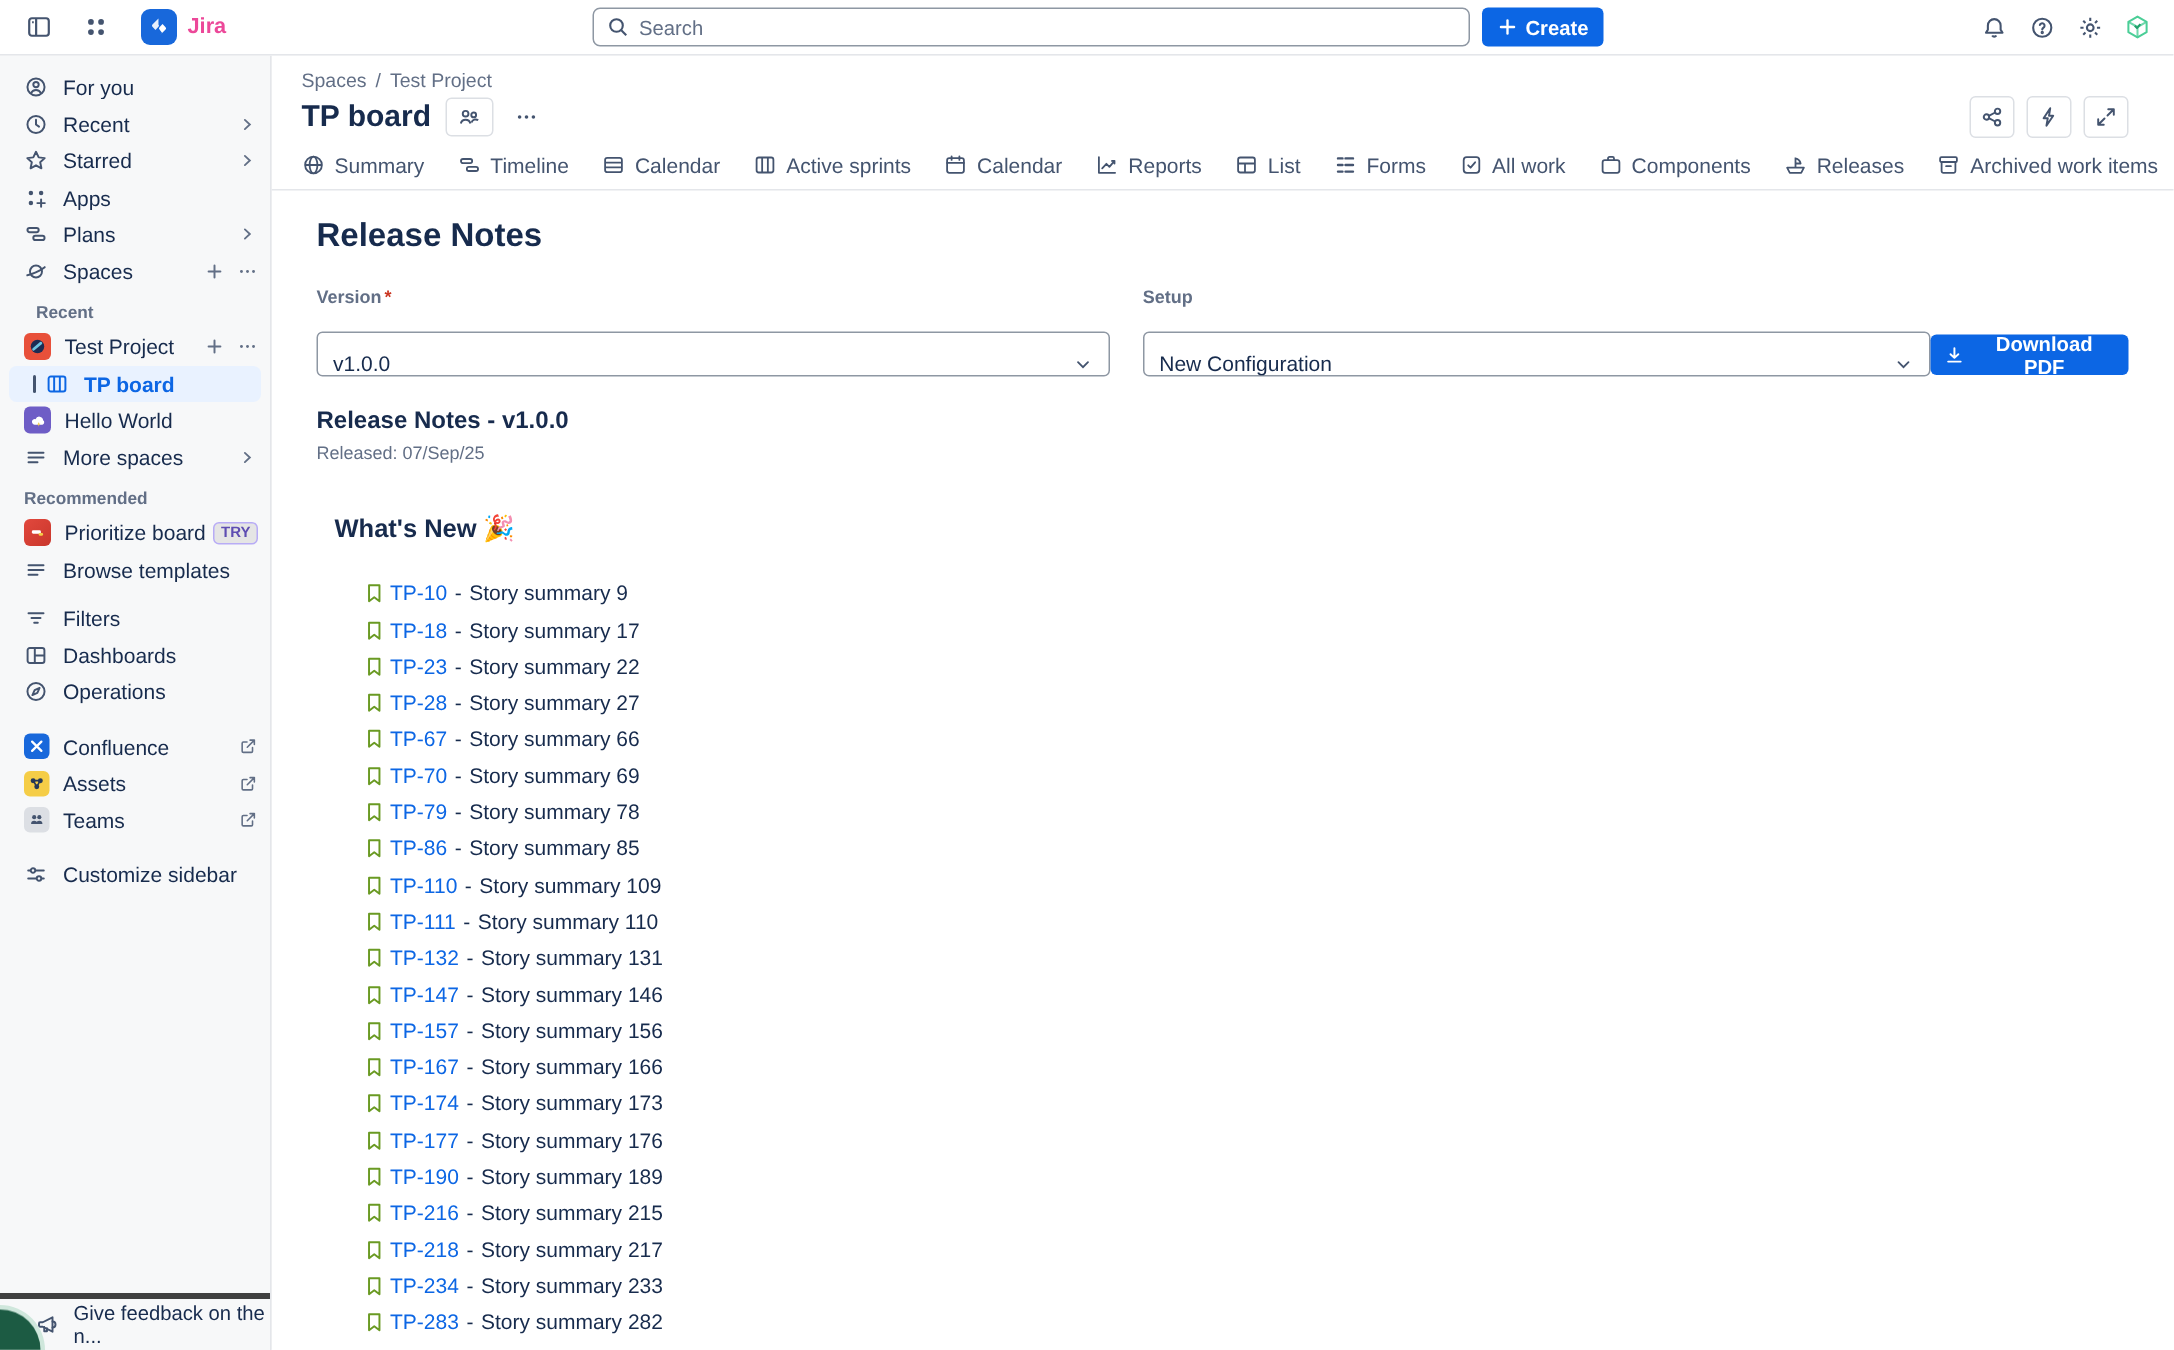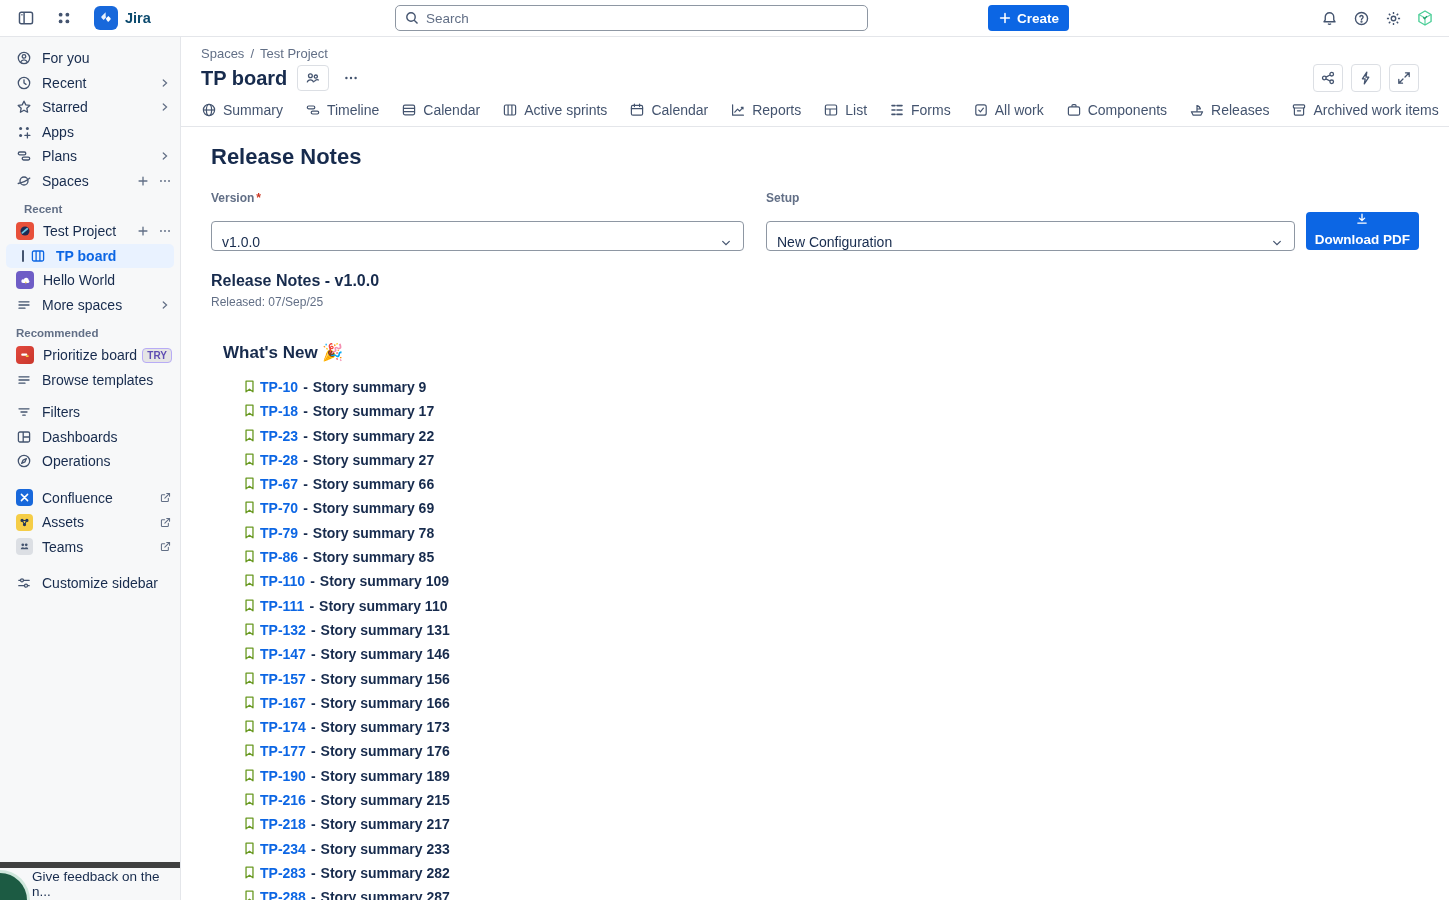--- a/index.html
+++ b/index.html
@@ -9,22 +9,22 @@
 
   
   .topbar { position:fixed; top:0; left:0; width:1449px; height:37px; background:#fff;
     border-bottom:1px solid #E4E6EA; display:flex; align-items:center; z-index:50; }
   .topbar-left { display:flex; align-items:center; gap:10px; padding-left:12px; }
   .icon-btn { width:28px; height:28px; border-radius:4px; display:flex; align-items:center;
     justify-content:center; color:#44546F; background:transparent; border:none; cursor:pointer; }
   .jira-logo-wrap { display:flex; align-items:center; gap:7px; margin-left:6px; }
   .jira-logo { width:24px; height:24px; border-radius:6px; background:#1868DB;
     display:flex; align-items:center; justify-content:center; }
-  .jira-name { font-size:14.5px; font-weight:700; color:#0c4a6e; }
-  .search-wrap { position:absolute; left:395px; top:5px; width:473px; }
+  .jira-name { font-size:14.5px; font-weight:700; color:#ec4899; }
+  .search-wrap { position:absolute; left:395px; top:5px; width:585px; }
   .search-input { width:100%; height:26px; border:1px solid #8E97A3; border-radius:5px;
     padding:0 8px 0 30px; font-size:13.5px; color:#172B4D; background:#fff;
     font-family:"Liberation Sans", sans-serif; }
   .search-input::placeholder { color:#626F86; }
   .search-icon { position:absolute; left:9px; top:5px; color:#44546F; }
   .create-btn { position:absolute; left:988px; top:5px; height:26px; padding:0 10px;
     background:#0C66E4; color:#fff; font-size:13.5px; font-weight:600; border:none;
     border-radius:4px; display:flex; align-items:center; gap:5px; cursor:pointer;
     font-family:"Liberation Sans", sans-serif; }
   .topbar-right { position:absolute; right:10px; top:4px; display:flex; align-items:center; gap:4px; }
@@ -41,21 +41,21 @@
   .section-label { font-size:11.5px; font-weight:700; color:#626F86; padding:10px 16px 4px 24px; }
   .avatar { width:18px; height:18px; border-radius:4px; margin-right:9px; flex:none;
     display:flex; align-items:center; justify-content:center; }
   .side-row.selected { background:#E9F2FF; border-radius:5px; margin:0 6px; padding-left:16px;
     color:#0C66E4; font-weight:600; }
   .sel-bar { width:2px; height:12px; background:#44546F; border-radius:1px; margin-right:6px; }
   .try-badge { font-size:10px; font-weight:700; color:#5E4DB2; border:1.5px solid #B8ACF6;
     border-radius:4px; padding:1px 4px; background:#e5e5e5; }
   .spacer8 { height:8px; } .spacer12 { height:12px; }
   .side-footer { position:absolute; bottom:0; left:0; width:180px; height:38px;
-    border-top:6px solid #404040; display:flex; align-items:center; padding-left:7px;
+    border-top:4px solid #404040; display:flex; align-items:center; padding-left:24px;
     color:#172B4D; font-size:13.5px; cursor:pointer; background:#F7F8F9; }
   .side-footer .s-icon { width:16px; height:16px; color:#44546F; margin-right:9px; }
   .green-corner-outer { position:fixed; left:0; bottom:0; width:30px; height:30px; z-index:60;
     background:#CFE7DC; border-top-right-radius:100%; }
   .green-corner { position:fixed; left:0; bottom:0; width:27px; height:27px; z-index:61;
     background:#1C5B43; border-top-right-radius:100%; }
 
   
   .main { position:fixed; top:37px; left:181px; width:1268px; height:863px; background:#fff; }
   .proj-header { padding:9px 20px 0 20px; }
@@ -83,29 +83,29 @@
   .h1 { font-size:22px; font-weight:700; color:#172B4D; }
   .form-row { display:flex; margin-top:21px; }
   .field { display:flex; flex-direction:column; }
   .field-label { font-size:12px; font-weight:600; color:#626F86; margin-bottom:16px; }
   .req { color:#CA3521; margin-left:2px; }
   .select { height:30px; border:1px solid #8E97A3; border-radius:4px; background:#fff;
     display:flex; align-items:flex-end; padding:0 10px; font-size:14px; color:#172B4D; cursor:pointer; }
   .select .chev { margin-left:auto; color:#44546F; }
   .f-version { width:533px; }
   .f-setup { width:529px; margin-left:22px; }
-  .dl-btn { margin-left:auto; align-self:flex-end; height:38px; padding:0 9px; background:#0C66E4;
+  .dl-btn { margin-left:auto; align-self:flex-end; height:27px; padding:0 9px; background:#0C66E4;
     color:#fff; border:none; border-radius:4px; font-size:13.5px; font-weight:600;
     display:flex; align-items:center; gap:6px; cursor:pointer; margin-bottom:1px;
-    font-family:"Liberation Sans", sans-serif;flex-direction:column; }
+    font-family:"Liberation Sans", sans-serif; }
   .notes-title { font-size:16px; font-weight:700; color:#172B4D; margin-top:21px; }
   .released { font-size:12px; color:#626F86; margin-top:5px; }
   .section-h { font-size:17px; font-weight:700; color:#172B4D; margin:33px 0 0 12px; }
   .rn-list { margin-top:16px; }
-  .rn-item { display:flex; align-items:flex-start; height:24.3px; padding-left:31px; font-size:14px;font-weight:bold; }
+  .rn-item { display:flex; align-items:flex-end; height:24.3px; padding-left:31px; font-size:14px; }
   .rn-item .b-icon { width:15px; height:15px; color:#6A9A23; margin-right:3px; flex:none; }
   .rn-item a { color:#0C66E4; text-decoration:none; cursor:pointer; }
   .rn-sep { color:#172B4D; margin:0 5px; }
   .rn-sum { color:#172B4D; }
 </style>
 </head>
 <body>
 
 <div class="topbar">
   <div class="topbar-left">

